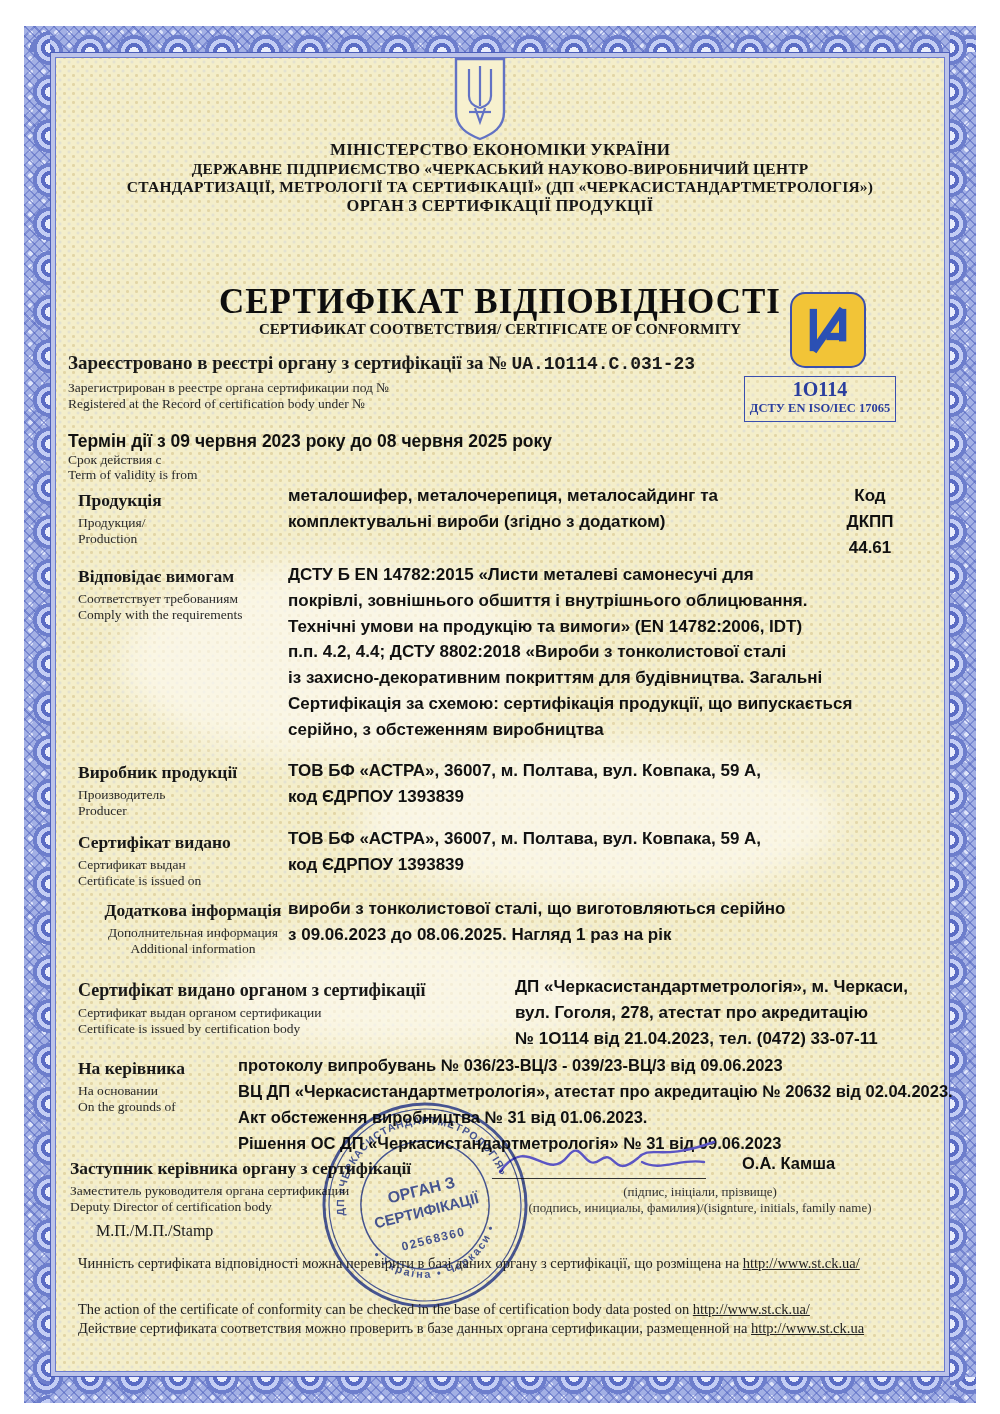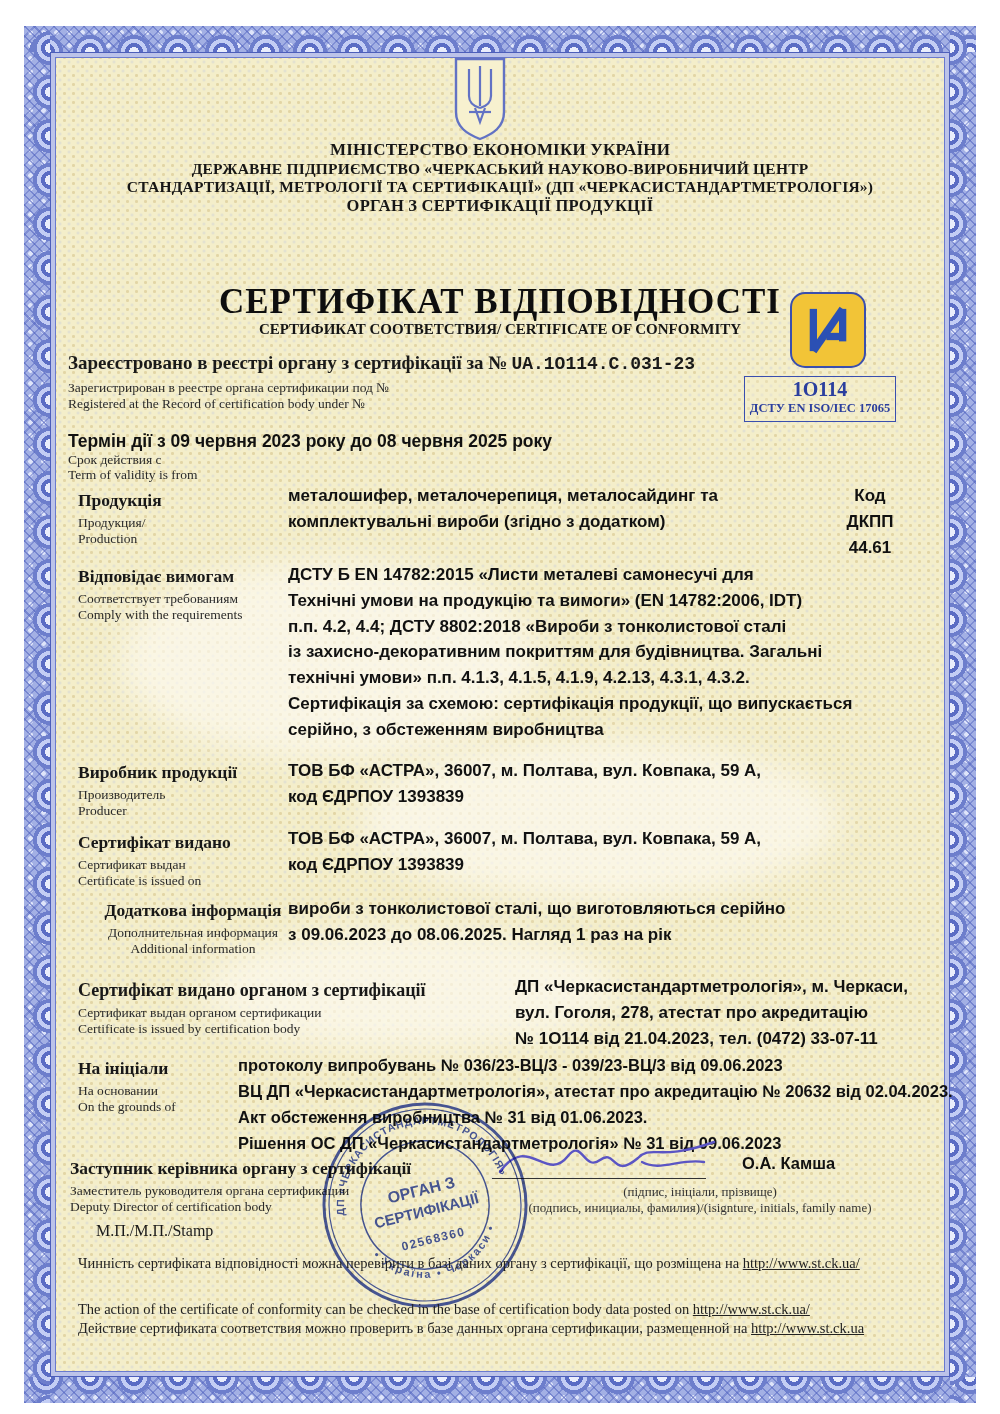--- a/index.html
+++ b/index.html
@@ -137,24 +137,24 @@
       <div>44.61</div>
     </div>
 
     <div class="abs" style="left:78px;top:566px;width:210px;">
       <div class="lbl-ua">Відповідає вимогам</div>
       <div class="lbl-sm" style="margin-top:4px;">Соответствует требованиям</div>
       <div class="lbl-sm">Comply with the requirements</div>
     </div>
     <div class="abs val" style="left:288px;top:562px;line-height:25.8px;">
       <div>ДСТУ Б EN 14782:2015 «Листи металеві самонесучі для</div>
+      <div>покрівлі, зовнішнього обшиття і внутрішнього облицювання.</div>
       <div>Технічні умови на продукцію та вимоги» (EN 14782:2006, IDT)</div>
       <div>п.п. 4.2, 4.4; ДСТУ 8802:2018 «Вироби з тонколистової сталі</div>
       <div>із захисно-декоративним покриттям для будівництва. Загальні</div>
-      <div>технічні умови» п.п. 4.1.3, 4.1.5, 4.1.9, 4.2.13, 4.3.1, 4.3.2.</div>
       <div>Сертифікація за схемою: сертифікація продукції, що випускається</div>
       <div>серійно, з обстеженням виробництва</div>
     </div>
 
     <div class="abs" style="left:78px;top:762px;width:210px;">
       <div class="lbl-ua">Виробник продукції</div>
       <div class="lbl-sm" style="margin-top:4px;">Производитель</div>
       <div class="lbl-sm">Producer</div>
     </div>
     <div class="abs val" style="left:288px;top:758px;">
@@ -187,21 +187,21 @@
       <div class="lbl-sm" style="margin-top:4px;">Сертификат выдан органом сертификации</div>
       <div class="lbl-sm">Certificate is issued by certification body</div>
     </div>
     <div class="abs val" style="left:515px;top:974px;">
       <div>ДП «Черкасистандартметрологія», м. Черкаси,</div>
       <div>вул. Гоголя, 278, атестат про акредитацію</div>
       <div>№ 1О114 від 21.04.2023, тел. (0472) 33-07-11</div>
     </div>
 
     <div class="abs" style="left:78px;top:1058px;width:150px;">
-      <div class="lbl-ua">На ініціали</div>
+      <div class="lbl-ua">На керівника</div>
       <div class="lbl-sm" style="margin-top:4px;">На основании</div>
       <div class="lbl-sm">On the grounds of</div>
     </div>
     <div class="abs val val-sm" style="left:238px;top:1052px;">
       <div>протоколу випробувань № 036/23-ВЦ/3 - 039/23-ВЦ/3 від 09.06.2023</div>
       <div>ВЦ ДП «Черкасистандартметрологія», атестат про акредитацію № 20632 від 02.04.2023.</div>
       <div>Акт обстеження виробництва № 31 від 01.06.2023.</div>
       <div>Рішення ОС ДП «Черкасистандартметрологія» № 31 від 09.06.2023</div>
     </div>
 

